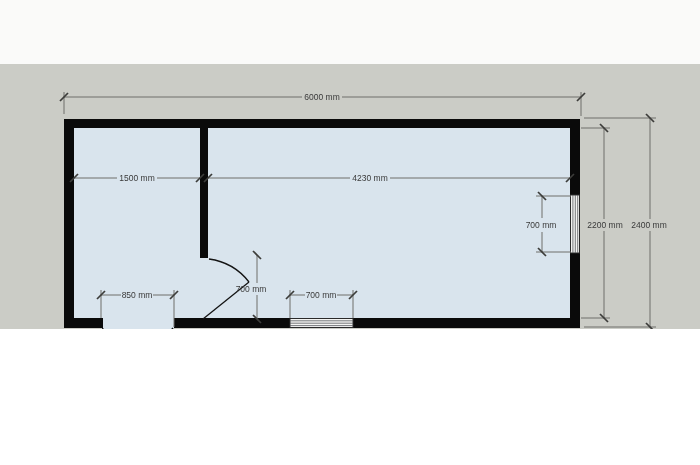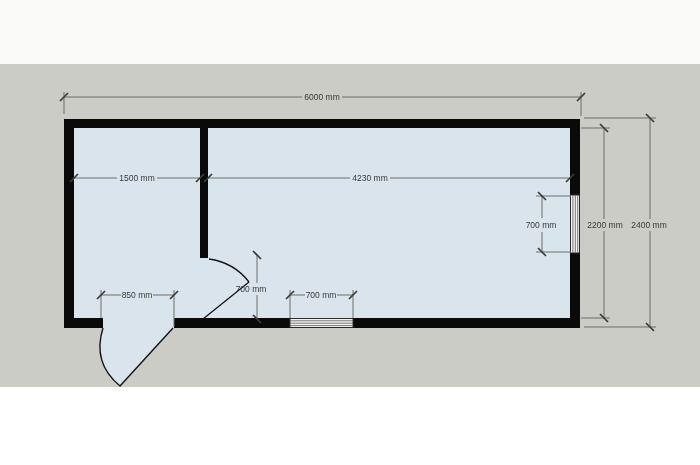--- a/index.html
+++ b/index.html
@@ -1,20 +1,20 @@
 <!DOCTYPE html>
 <html style="--canvas: #cbccc6; --band: #fafaf9; --room: #d9e4ed; --wall: #0a0a0a; --dimline: #6e6e6a; --tick: #3c3c3a; --text: #3a3a3a; --windowbg: #f4f4f2;"><head>
 <meta charset="utf-8">
 <style>
   :root{
     --canvas:#cbccc6; --band:#fafaf9; --room:#d9e4ed; --wall:#0a0a0a;
     --dimline:#6e6e6a; --tick:#3c3c3a; --text:#3a3a3a; --windowbg:#f4f4f2;
   }
   html,body{margin:0;padding:0;}
-  .page{position:relative;width:700px;height:387px;background:var(--band);overflow:hidden;}
+  .page{position:relative;width:700px;height:329px;background:var(--band);overflow:hidden;}
   svg{display:block;}
   .band{fill:var(--band);}
   .canvas-bg{fill:var(--canvas);}
   .wall{fill:var(--wall);stroke:none;}
   .room{fill:var(--room);stroke:none;}
   .door-fill{fill:var(--room);stroke:none;}
   .door-stroke{fill:none;stroke:#141414;stroke-width:1.4;stroke-linejoin:round;}
   .door-line{fill:none;stroke:#141414;stroke-width:1.3;}
   .window{fill:var(--windowbg);stroke:#2a2a2a;stroke-width:1;}
   .window-line{stroke:#55585c;stroke-width:0.8;}

